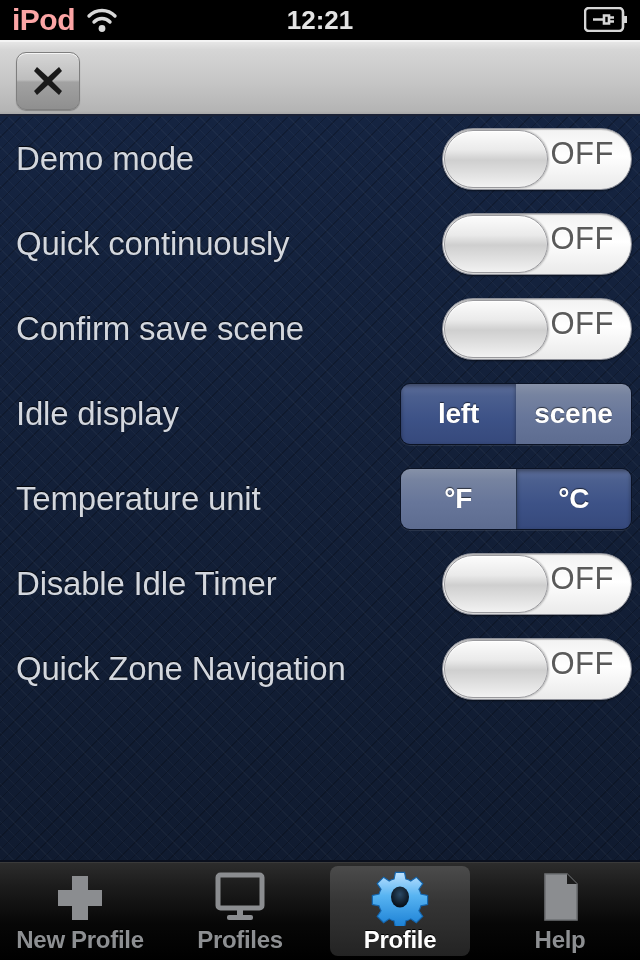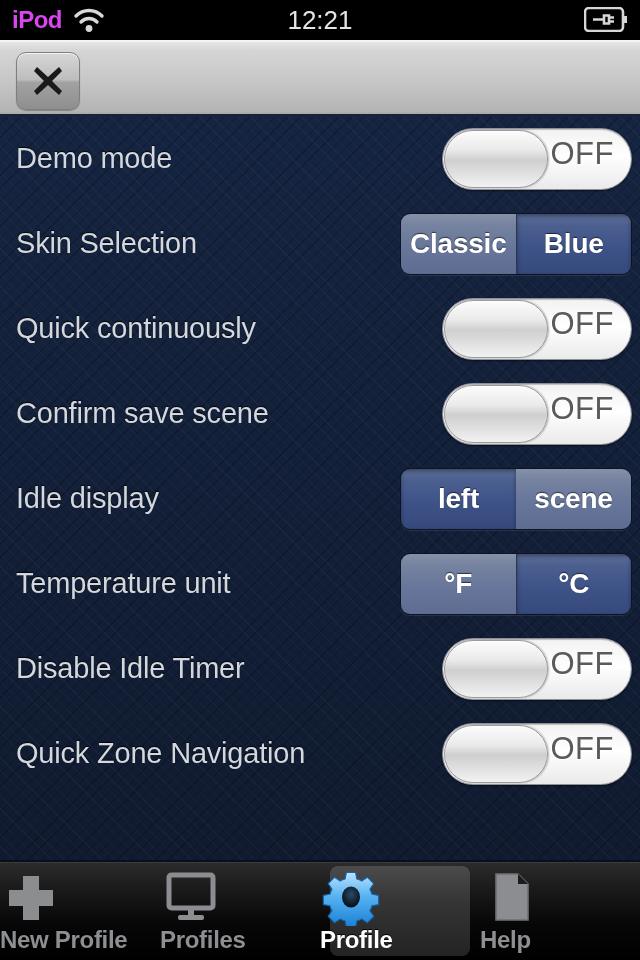--- a/index.html
+++ b/index.html
@@ -12,27 +12,27 @@
   }
   .phone { position:relative; width:640px; height:960px; overflow:hidden; }
 
   
   .statusbar {
     position:absolute; top:0; left:0; width:640px; height:40px;
     background:#000;
     display:flex; align-items:center;
   }
   .sb-carrier {
-    color:#d946ef; font-size:24px; font-weight:bold;
+    color:#fca5a5; font-size:30px; font-weight:bold;
     margin-left:12px; letter-spacing:-0.5px;
   }
   .sb-wifi { margin-left:10px; width:34px; height:26px; position:relative; }
   .sb-time {
     position:absolute; left:0; width:640px; text-align:center;
-    color:#e4e4e4; font-size:26px; font-weight:normal; letter-spacing:0px;
+    color:#e4e4e4; font-size:26px; font-weight:bold; letter-spacing:0px;
   }
   .sb-batt {
     position:absolute; right:12px; top:7px;
     width:44px; height:25px;
   }
 
   
   .toolbar {
     position:absolute; top:40px; left:0; width:640px; height:76px;
     background:linear-gradient(to bottom,#e6e6e6 0%,#d5d5d5 12%,#c6c6c6 55%,#b4b4b4 96%,#a8a8a8 100%);
@@ -58,21 +58,21 @@
       repeating-linear-gradient(45deg, rgba(255,255,255,.030) 0 1px, rgba(0,0,0,0) 1px 9px),
       repeating-linear-gradient(-45deg, rgba(0,0,0,.22) 0 1px, rgba(0,0,0,0) 1px 9px),
       linear-gradient(to bottom,#152441 0%,#132039 45%,#101b30 100%);
     border-bottom:2px solid #0a0f1c;
   }
   .row {
     position:relative; height:85px; width:640px;
     display:flex; align-items:center;
   }
   .row-label {
-    color:#d3d7de; font-size:29px; margin-left:16px;
+    color:#d3d7de; font-size:33px; margin-left:16px;
     text-shadow:0 -1px 1px rgba(0,0,0,.85);
     letter-spacing:-0.2px; white-space:nowrap;
   }
   .row-ctl { position:absolute; right:8px; top:50%; transform:translateY(-50%); }
 
   
   .switch {
     width:190px; height:62px; border-radius:32px;
     background:linear-gradient(to bottom,#f2f2f2 0%,#ffffff 46%,#fbfbfb 54%,#eaeaea 100%);
     border:1px solid #8e9099;
@@ -118,21 +118,21 @@
   .seg:last-child { border-right:none; }
 
   
   .tabbar {
     position:absolute; left:0; bottom:0; width:640px; height:98px;
     background:linear-gradient(to bottom,#2c2c2c 0%,#1d1d1d 22%,#070707 62%,#000000 100%);
     display:flex; border-top:1px solid #3a3a3a;
   }
   .tab {
     flex:1; position:relative; display:flex; flex-direction:column;
-    justify-content:flex-start; padding-top:7px;
+    align-items:center; justify-content:flex-start; padding-top:7px;
     cursor:pointer;
   }
   .tab-hl {
     position:absolute; left:10px; right:10px; top:3px; bottom:4px;
     border-radius:8px;
     background:linear-gradient(to bottom,#4b4b4b 0%,#353535 40%,#232323 100%);
     display:none;
   }
   .tab.selected .tab-hl { display:block; }
   .tab-icon { position:relative; width:62px; height:56px; z-index:2; }
@@ -182,29 +182,20 @@
     <div class="row">
       <span class="row-label">Demo mode</span>
       <div class="row-ctl">
         <div class="switch">
           <span class="switch-label">OFF</span>
           <span class="switch-knob"></span>
         </div>
       </div>
     </div>
 
-    <div class="row">
-      <span class="row-label">Skin Selection</span>
-      <div class="row-ctl">
-        <div class="segmented">
-          <div class="seg off">Classic</div>
-          <div class="seg on">Blue</div>
-        </div>
-      </div>
-    </div>
 
     <div class="row">
       <span class="row-label">Quick continuously</span>
       <div class="row-ctl">
         <div class="switch">
           <span class="switch-label">OFF</span>
           <span class="switch-knob"></span>
         </div>
       </div>
     </div>

